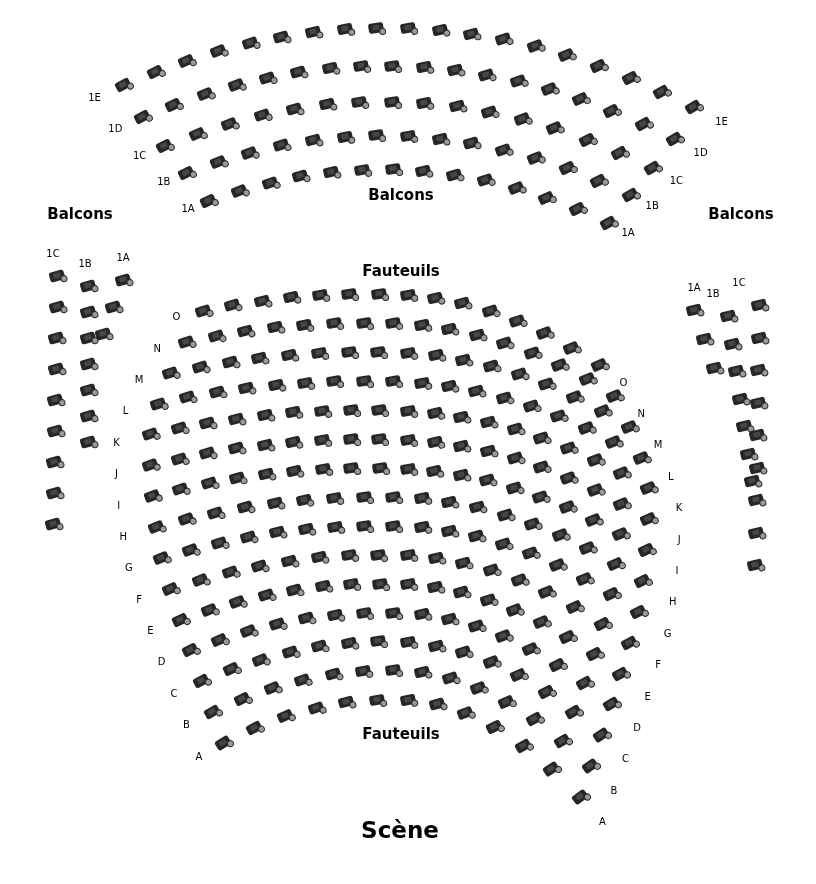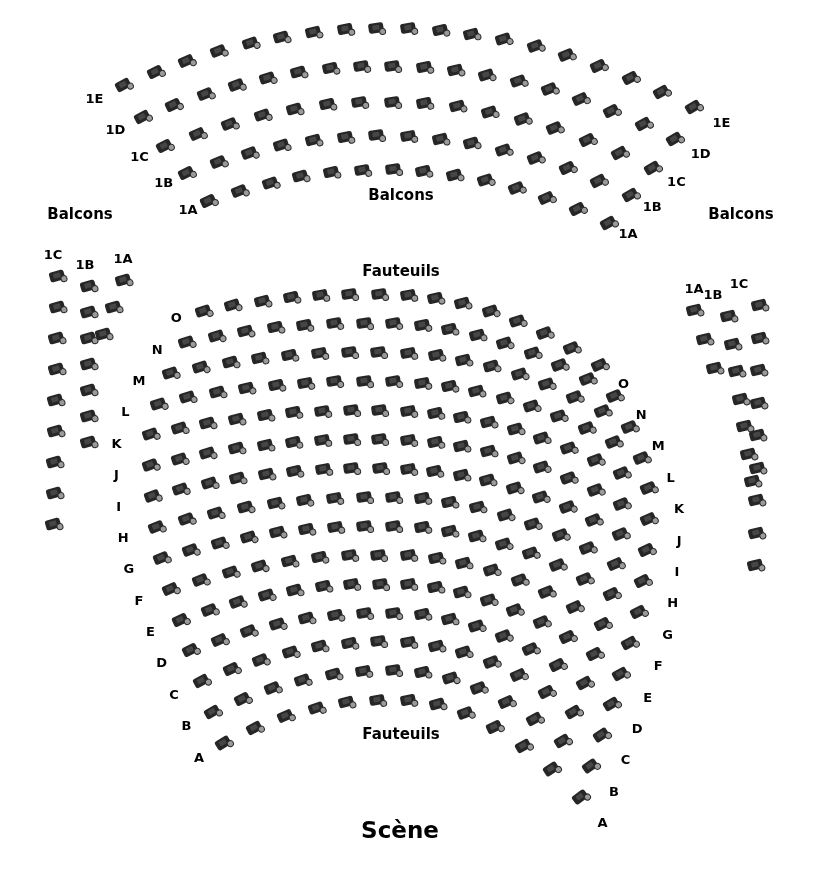--- a/index.html
+++ b/index.html
@@ -13,21 +13,21 @@
   }
   .seat::before{
     content:"";position:absolute;left:4px;top:2px;width:7px;height:5px;
     background:#464646;border-radius:1px;
   }
   .seat::after{
     content:"";position:absolute;right:-2px;bottom:-3px;width:5px;height:5px;
     background:#9a9a9a;border:1px solid #2a2a2a;border-radius:50%;
   }
   .row-label{
-    position:absolute;font-size:13px;font-weight:bold;line-height:1;
+    position:absolute;font-size:10px;font-weight:normal;line-height:1;
     transform:translate(-50%,-50%);white-space:nowrap;
   }
   .section-label{
     position:absolute;font-size:15px;font-weight:bold;line-height:1;
     transform:translate(-50%,-50%);white-space:nowrap;
   }
   .stage-label{
     position:absolute;font-size:23px;font-weight:bold;line-height:1;
     transform:translate(-50%,-50%);white-space:nowrap;
   }

